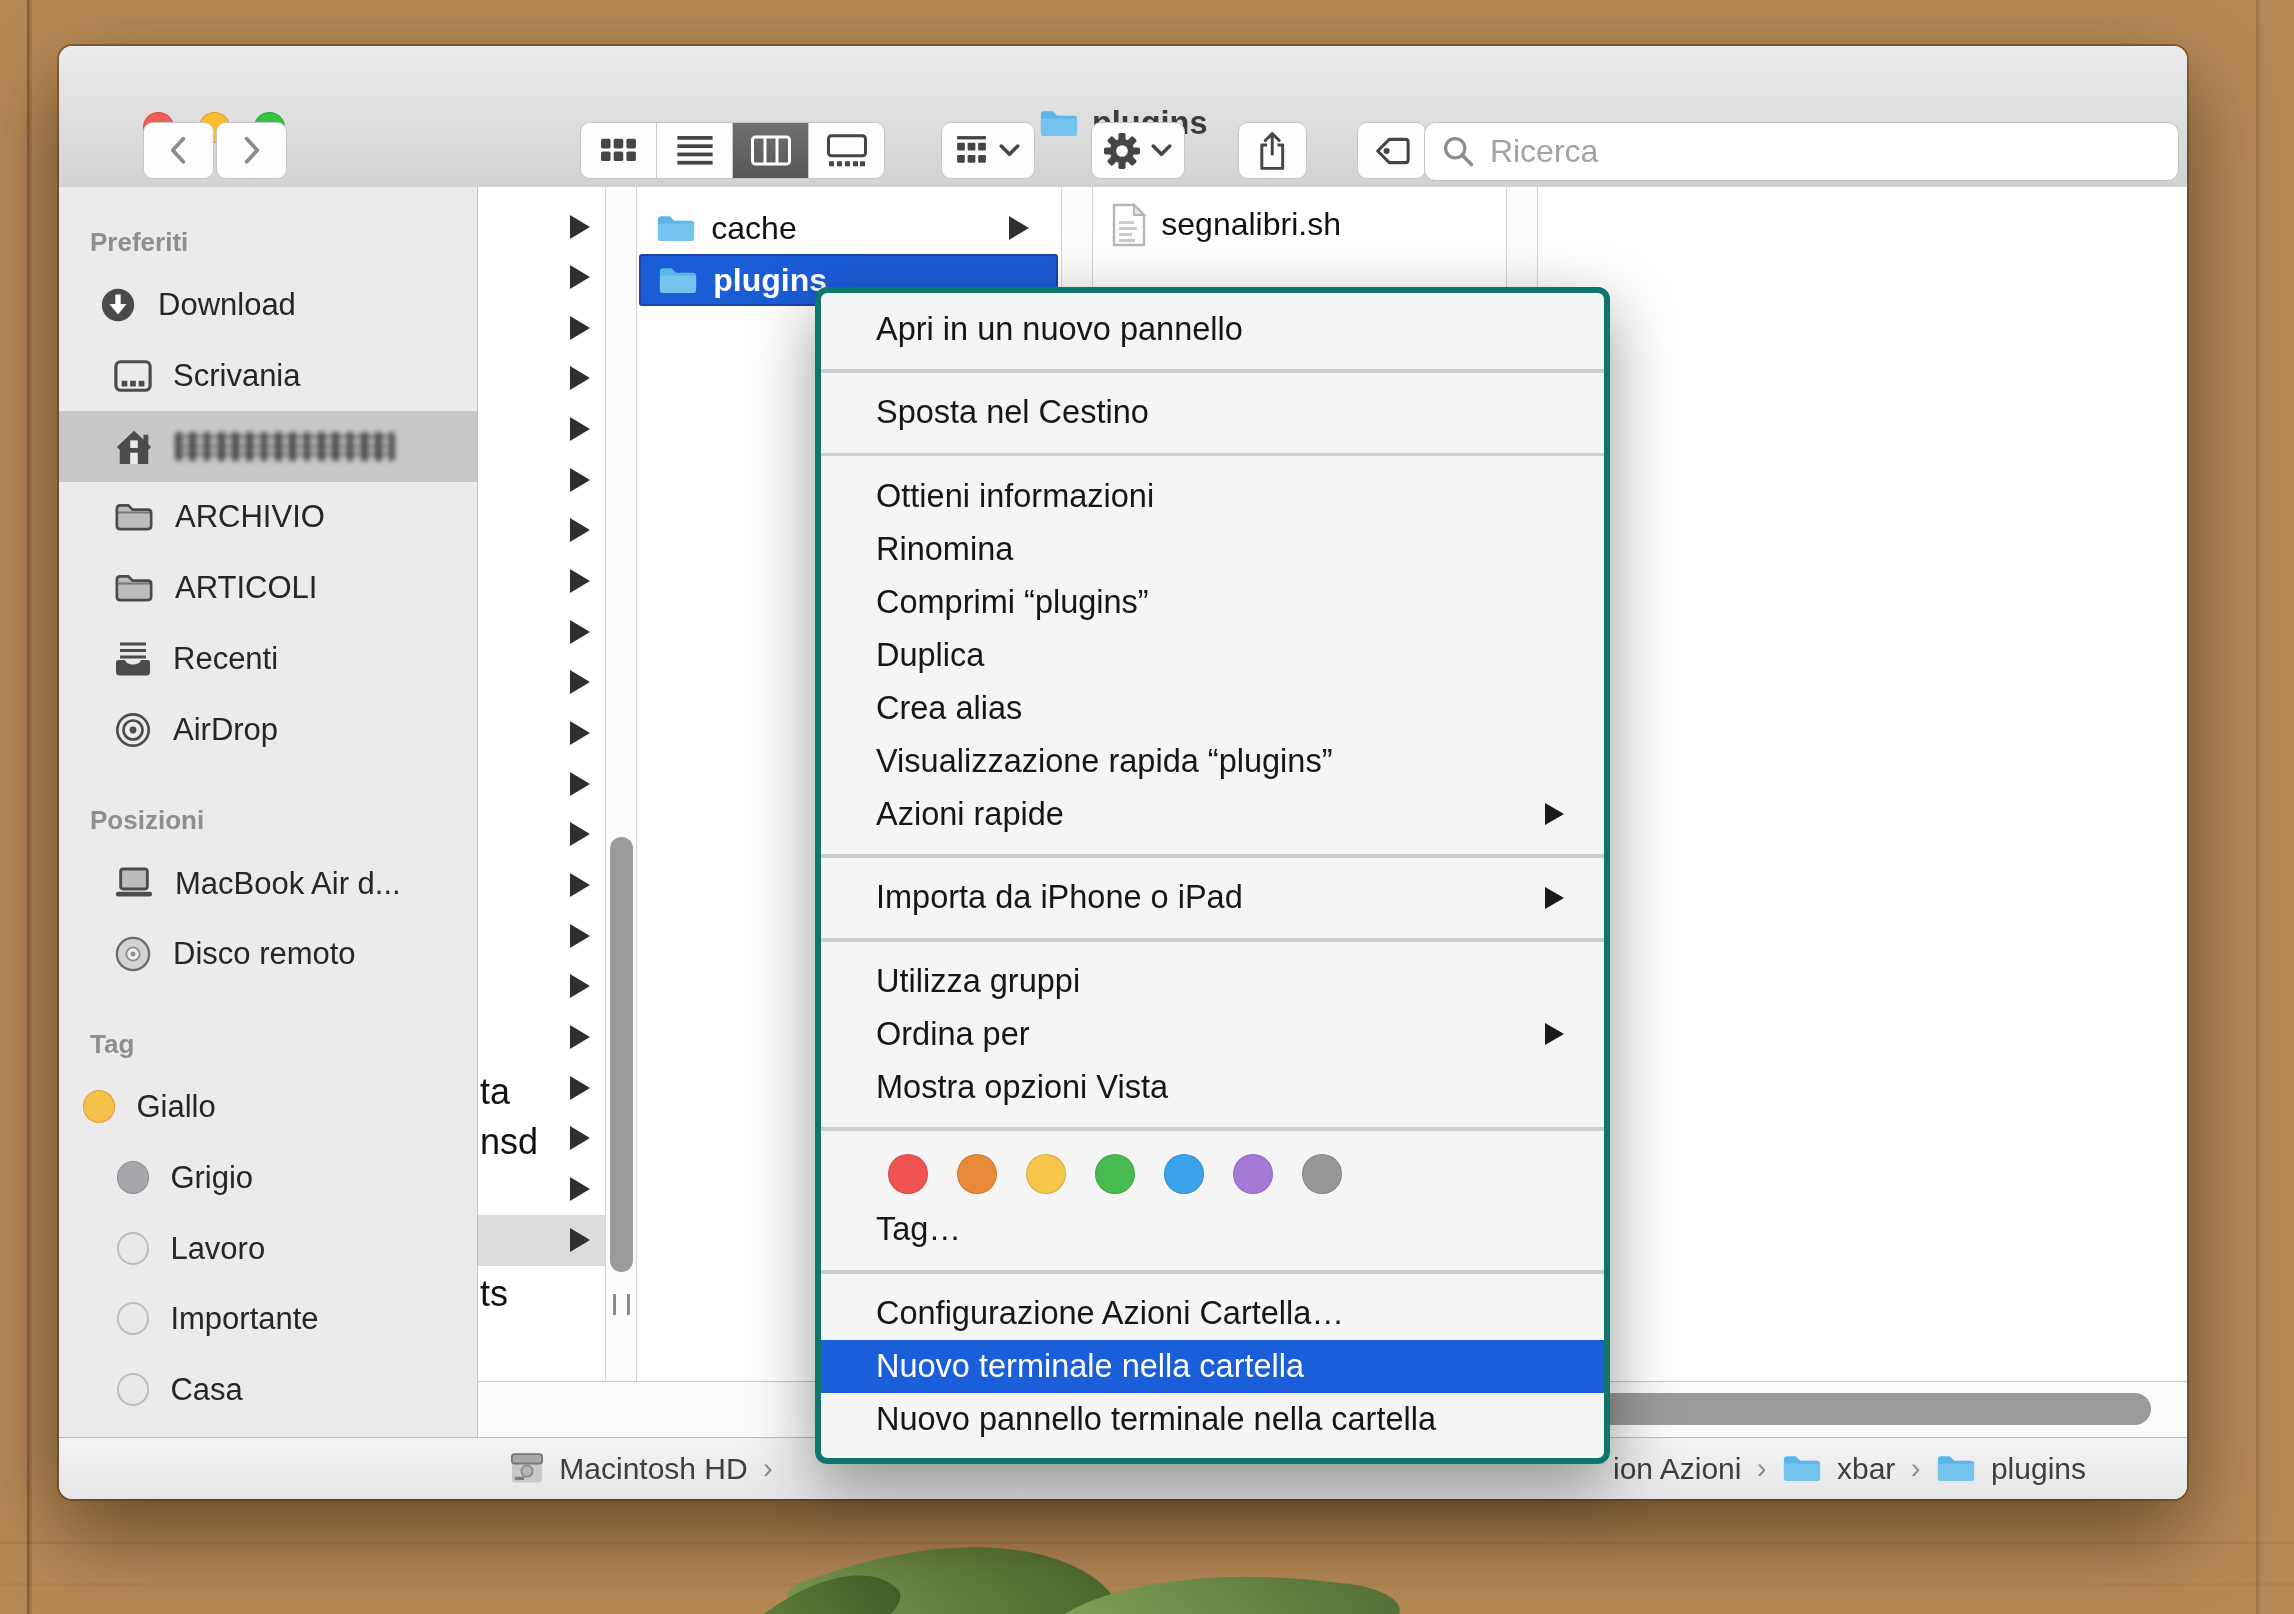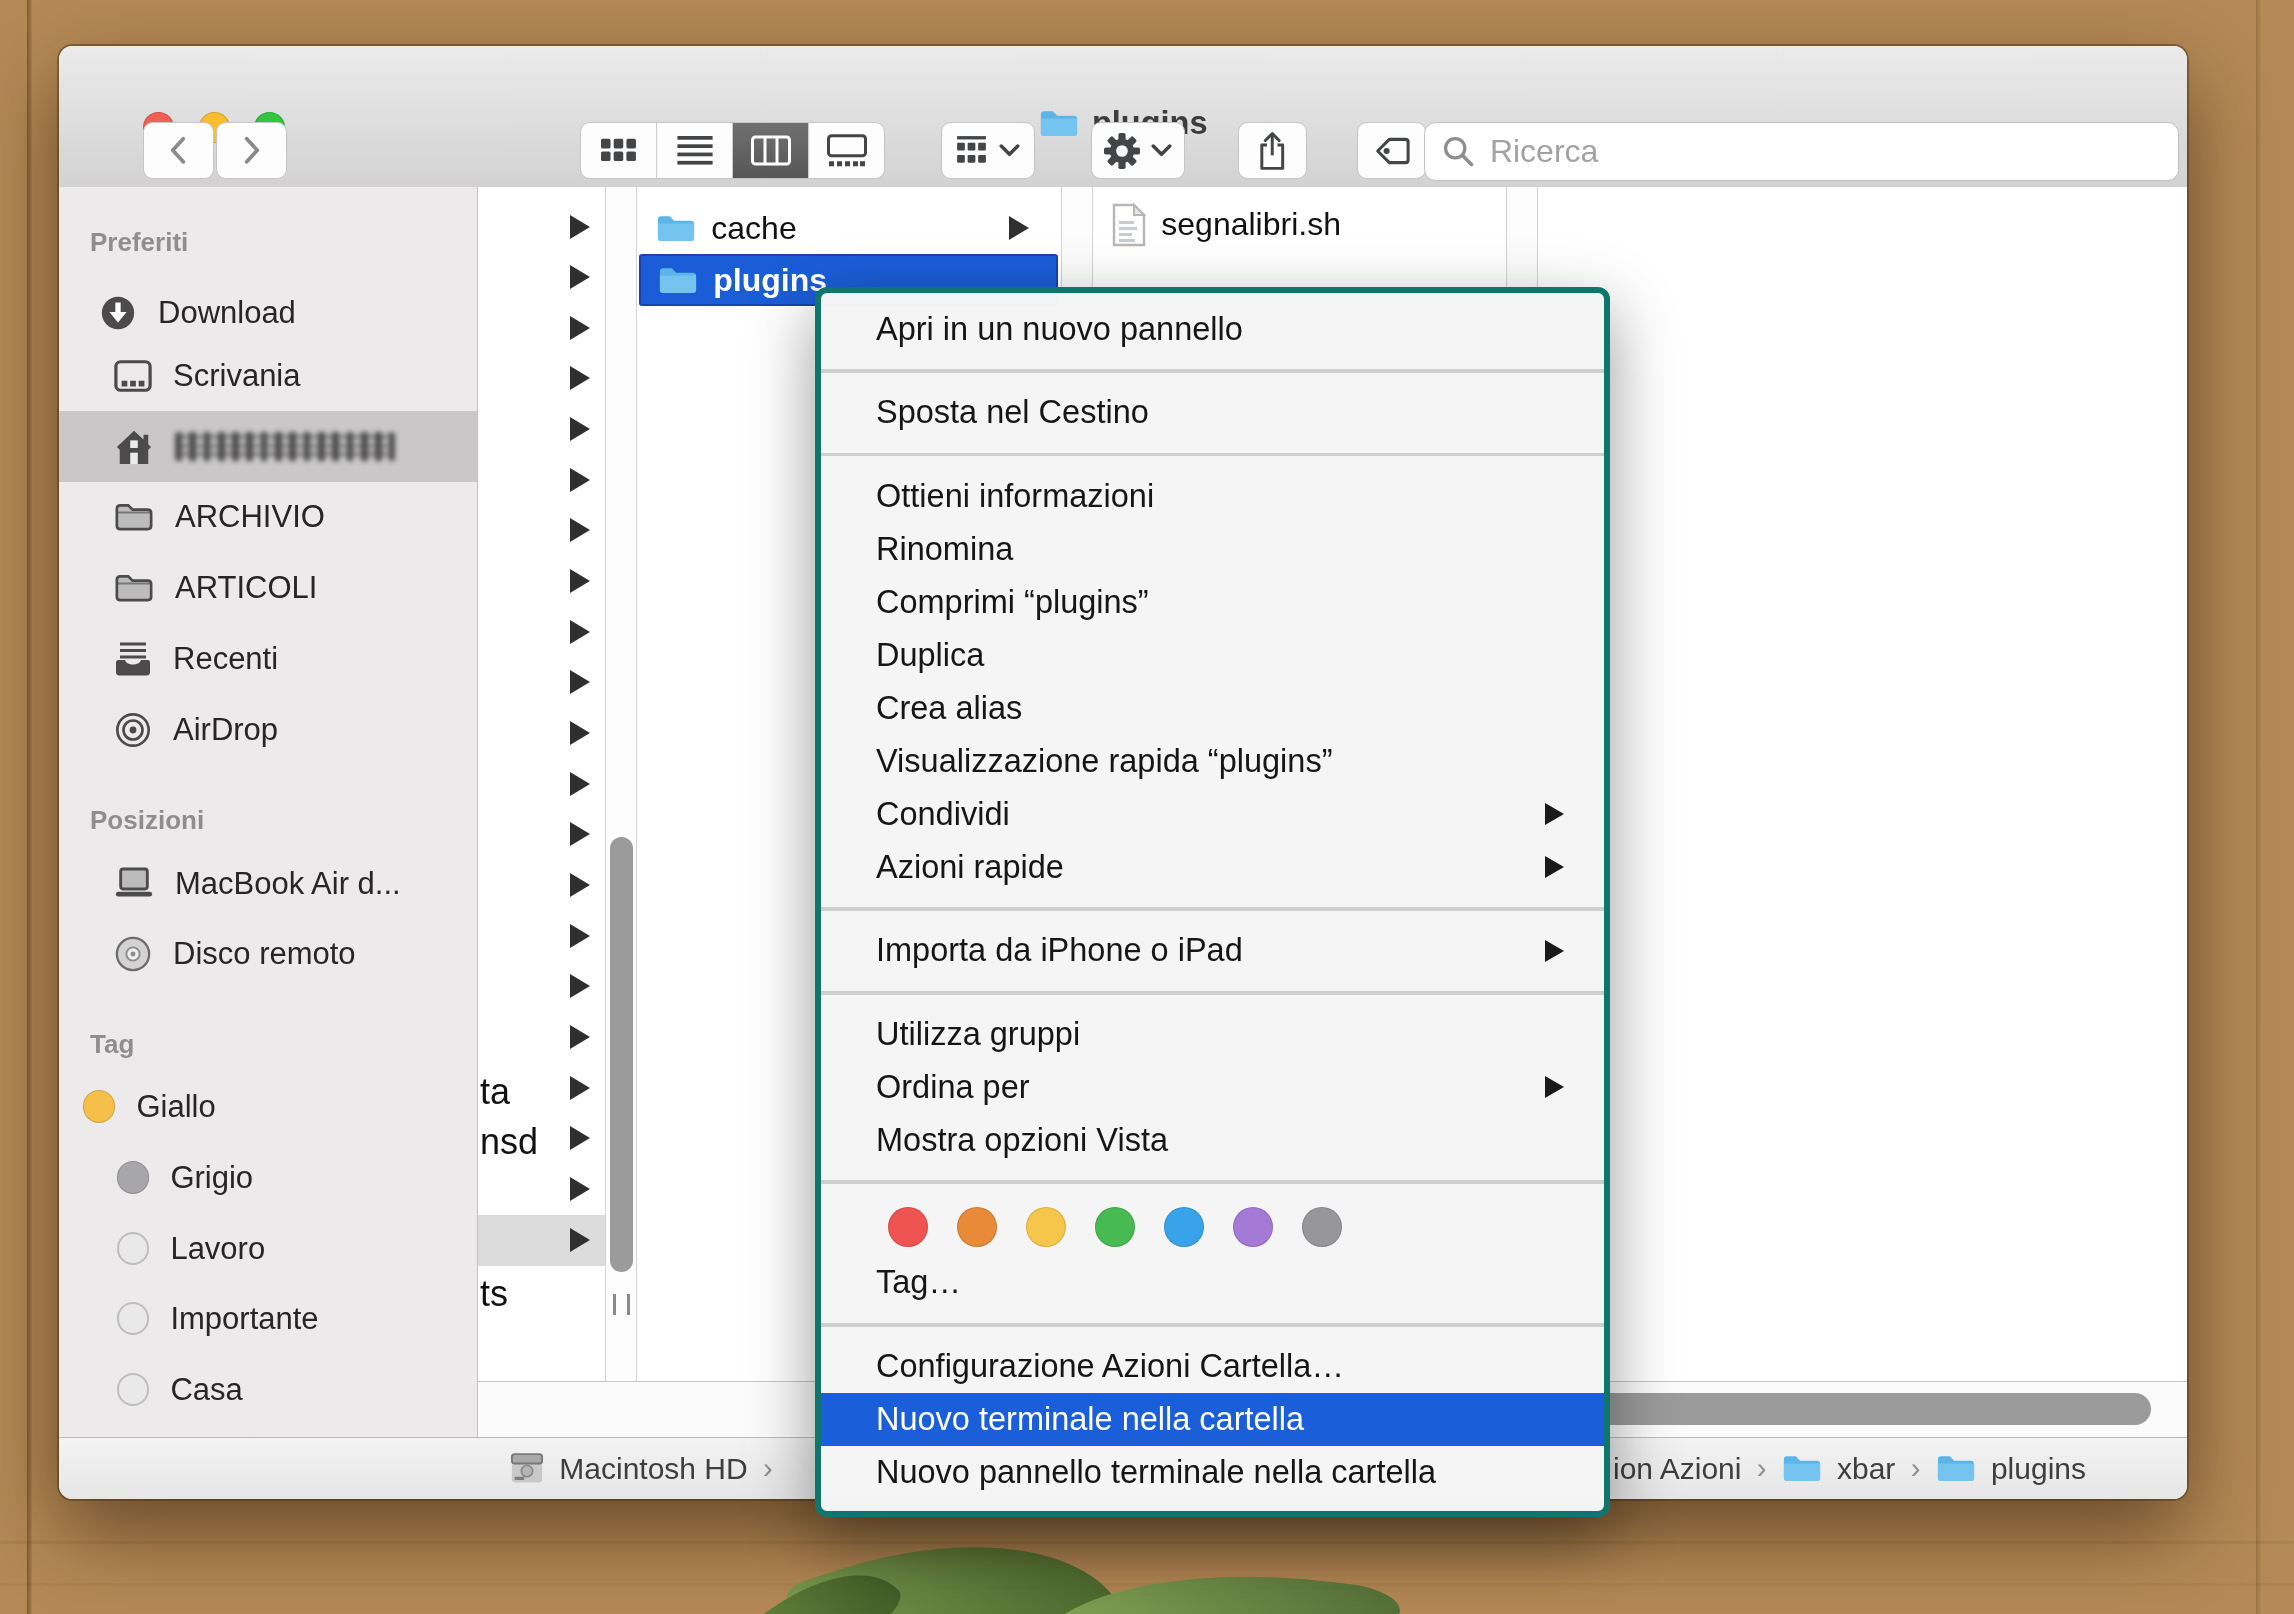--- a/index.html
+++ b/index.html
@@ -251,21 +251,21 @@
               <circle cx="13" cy="13" r="9.5" fill="none" stroke="#8f8e8f" stroke-width="3.2"></circle>
               <line x1="20.5" y1="20.5" x2="29" y2="29" stroke="#8f8e8f" stroke-width="3.6" stroke-linecap="round"></line>
             </svg>
           </span>
         <input type="text" placeholder="Ricerca" style="">
       </div>
     </div>
 
     <div id="sidebar">
         <div class="sb-header" style="top: 40px;">Preferiti</div>
-        <div class="sb-item" style="top: 90px; padding-left: 40px;">
+        <div class="sb-item" style="top: 82px; padding-left: 40px;">
           <span class="ic">
             <svg width="38" height="38" viewBox="0 0 40 40">
               <circle cx="20" cy="20" r="17" fill="#4b4b4c"></circle>
               <rect x="17.2" y="9" width="5.6" height="13" fill="#fff"></rect>
               <polygon points="11,19 29,19 20,30" fill="#fff"></polygon>
             </svg>
           </span>
           <span class="sb-label">Download</span>
         </div>
         <div class="sb-item" style="top: 153px;">
@@ -553,24 +553,20 @@
       <div class="mi">
         <span>Duplica</span>
       </div>
       <div class="mi">
         <span>Crea alias</span>
       </div>
       <div class="mi">
         <span>Visualizzazione rapida “plugins”</span>
       </div>
       <div class="mi">
-        <span>Condividi</span>
-        <span class="sub"></span>
-      </div>
-      <div class="mi">
         <span>Azioni rapide</span>
         <span class="sub"></span>
       </div>
       <div class="msep"></div>
       <div class="mi">
         <span>Importa da iPhone o iPad</span>
         <span class="sub"></span>
       </div>
       <div class="msep"></div>
       <div class="mi">

